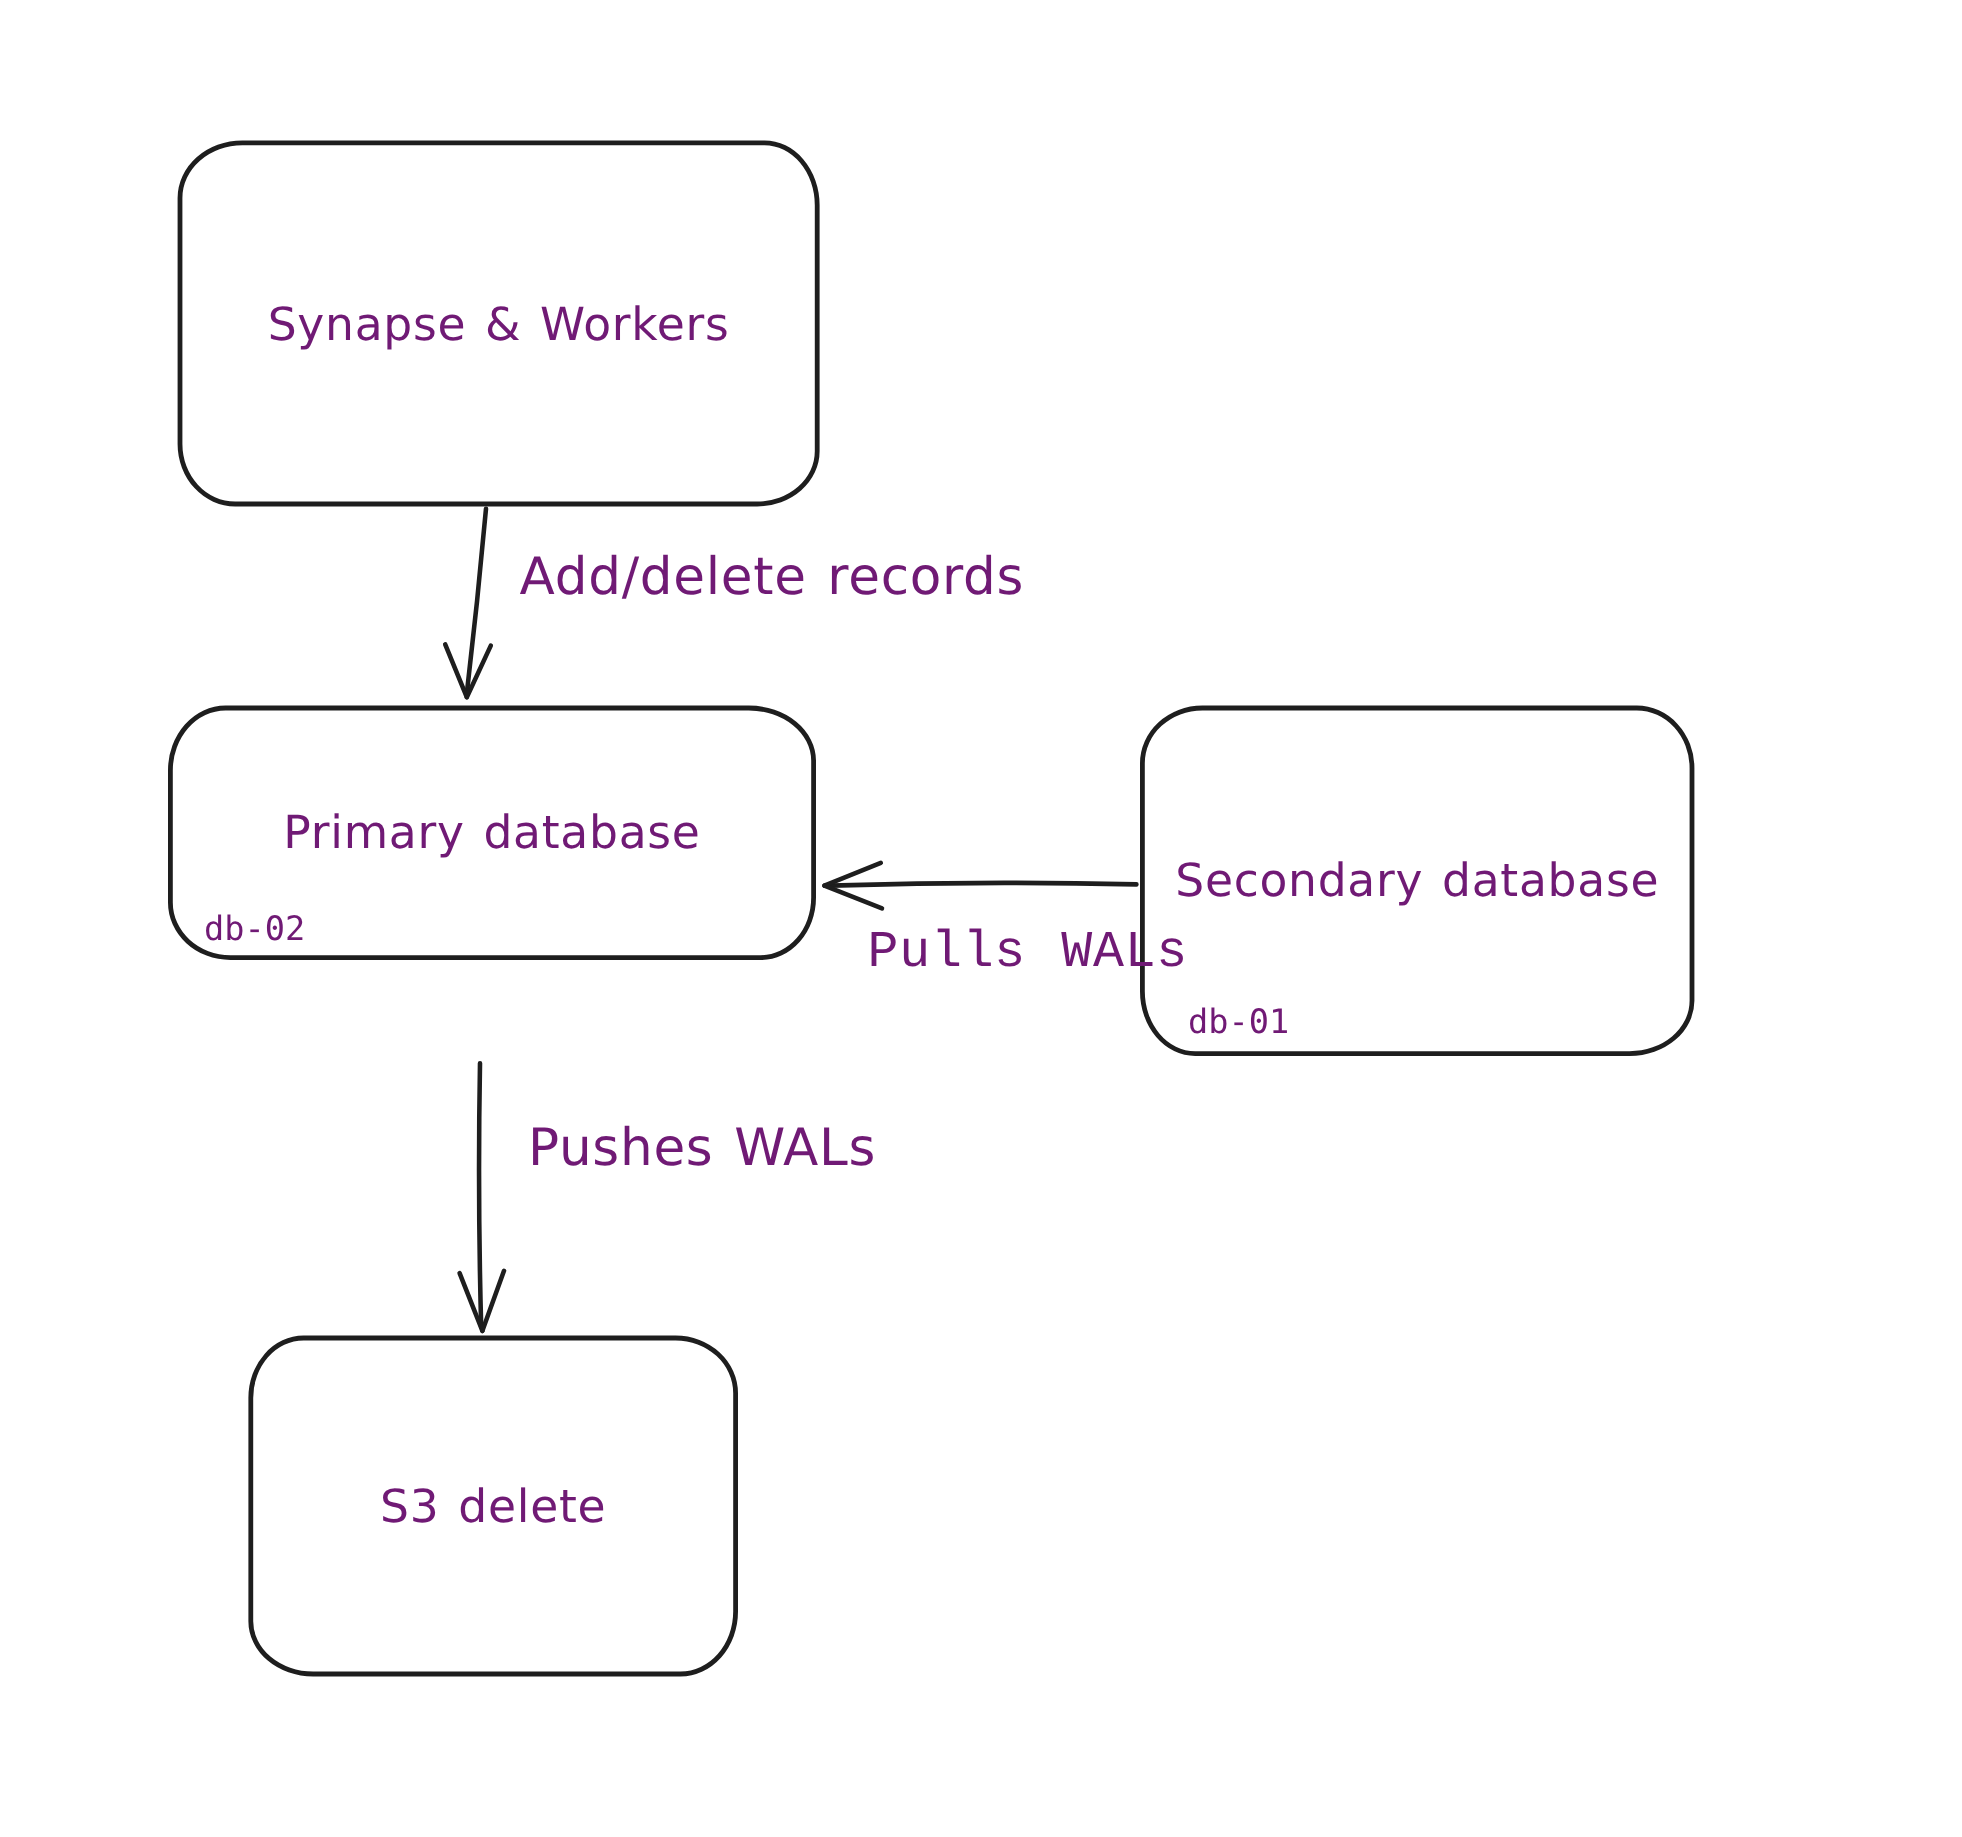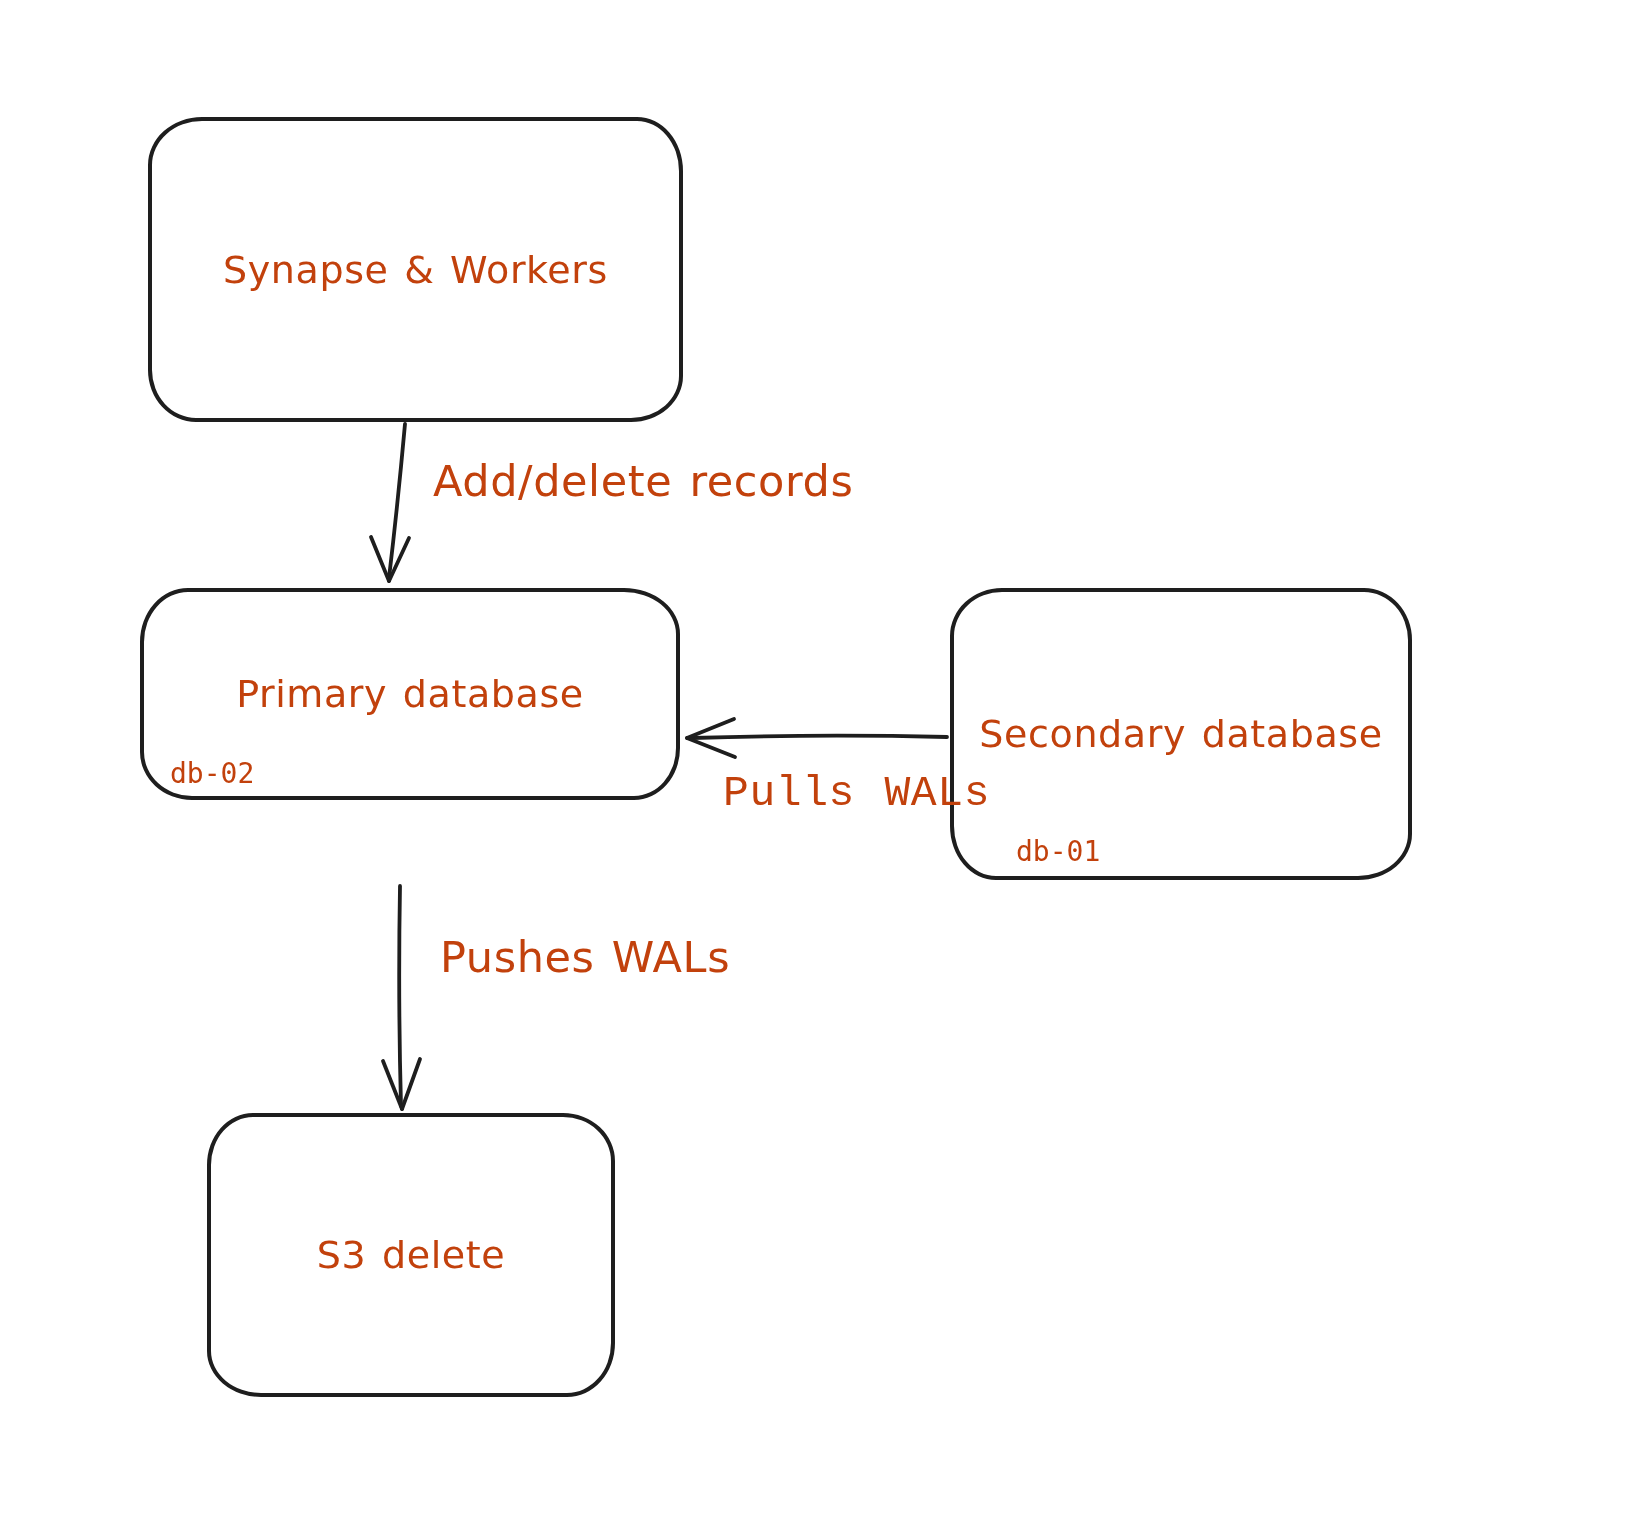--- a/index.html
+++ b/index.html
@@ -6,21 +6,21 @@
     margin: 0;
     padding: 0;
     background: #ffffff;
   }
   .canvas {
     position: relative;
     width: 1635px;
     height: 1531px;
     background: #ffffff;
     font-family: "DejaVu Sans", sans-serif;
-    color: #c2410c;
+    color: #701a75;
     overflow: hidden;
   }
   .arrow-layer {
     position: absolute;
     left: 0;
     top: 0;
     width: 1635px;
     height: 1531px;
   }
   .node {
@@ -66,21 +66,21 @@
   }
   #node-secondary {
     left: 950px; top: 588px; width: 462px; height: 292px;
     border-radius: 52px 48px 54px 46px / 48px 52px 46px 54px;
   }
   #node-s3 {
     left: 207px; top: 1113px; width: 408px; height: 284px;
     border-radius: 46px 52px 48px 54px / 52px 48px 54px 46px;
   }
   #node-primary .subtag { left: 26px; }
-  #node-secondary .subtag { left: 36px; bottom: 10px; margin-left: 26px; }
+  #node-secondary .subtag { left: 36px; bottom: 10px; }
   
   #edge-label-add-delete { left: 433px; top: 458px; }
   #edge-label-pulls      { left: 723px; top: 770px; font-family: Liberation Mono, monospace; }
   #edge-label-pushes     { left: 440px; top: 934px; }
 </style>
 </head>
 <body>
 
 <div class="canvas">
 

